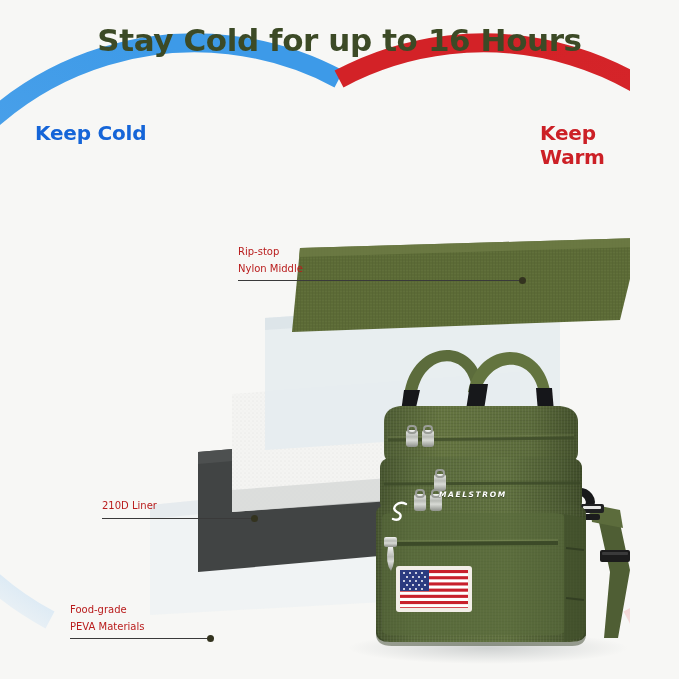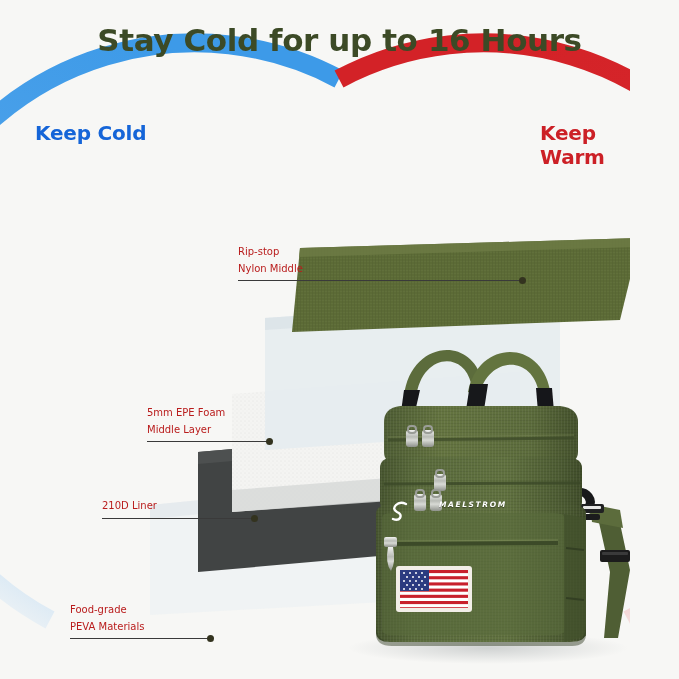--- a/index.html
+++ b/index.html
@@ -48,21 +48,21 @@
   }
   .callout .cdot{
     position:absolute;width:7px;height:7px;border-radius:50%;
     background:#33331f;top:-3px;
   }
 
   
   #bagwrap{position:absolute;left:318px;top:318px;width:340px;height:350px;}
   #bagsvg{width:340px;height:350px;display:block;}
   .logo{
-    position:absolute;left:93px;top:182px;
+    position:absolute;left:93px;top:172px;
     color:#ffffff;font-size:7.5px;font-weight:bold;
     font-style:italic;letter-spacing:1.6px;
     font-family:"DejaVu Sans", sans-serif;
     text-shadow:0 1px 1px rgba(0,0,0,.35);
     pointer-events:none;
     padding-left:28px;
   }
 </style>
 </head>
 <body>
@@ -138,28 +138,20 @@
   <div class="callout" style="left:238px;top:243px;">
     <div class="ctext">Rip-stop</div>
     <div class="ctext">Nylon Middle</div>
     <div style="position:relative;margin-top:3px;">
       <div class="cline" style="width:284px;"></div>
       <div class="cdot" style="left:281px;"></div>
     </div>
   </div>
 
 
-  <div class="callout" style="left:147px;top:404px;">
-    <div class="ctext">5mm EPE Foam</div>
-    <div class="ctext">Middle Layer</div>
-    <div style="position:relative;margin-top:3px;">
-      <div class="cline" style="width:122px;"></div>
-      <div class="cdot" style="left:119px;"></div>
-    </div>
-  </div>
 
   <div class="callout" style="left:102px;top:497px;">
     <div class="ctext">210D Liner</div>
     <div style="position:relative;margin-top:4px;">
       <div class="cline" style="width:152px;"></div>
       <div class="cdot" style="left:149px;"></div>
     </div>
   </div>
 
   <div class="callout" style="left:70px;top:556px;margin-top:45px;">

